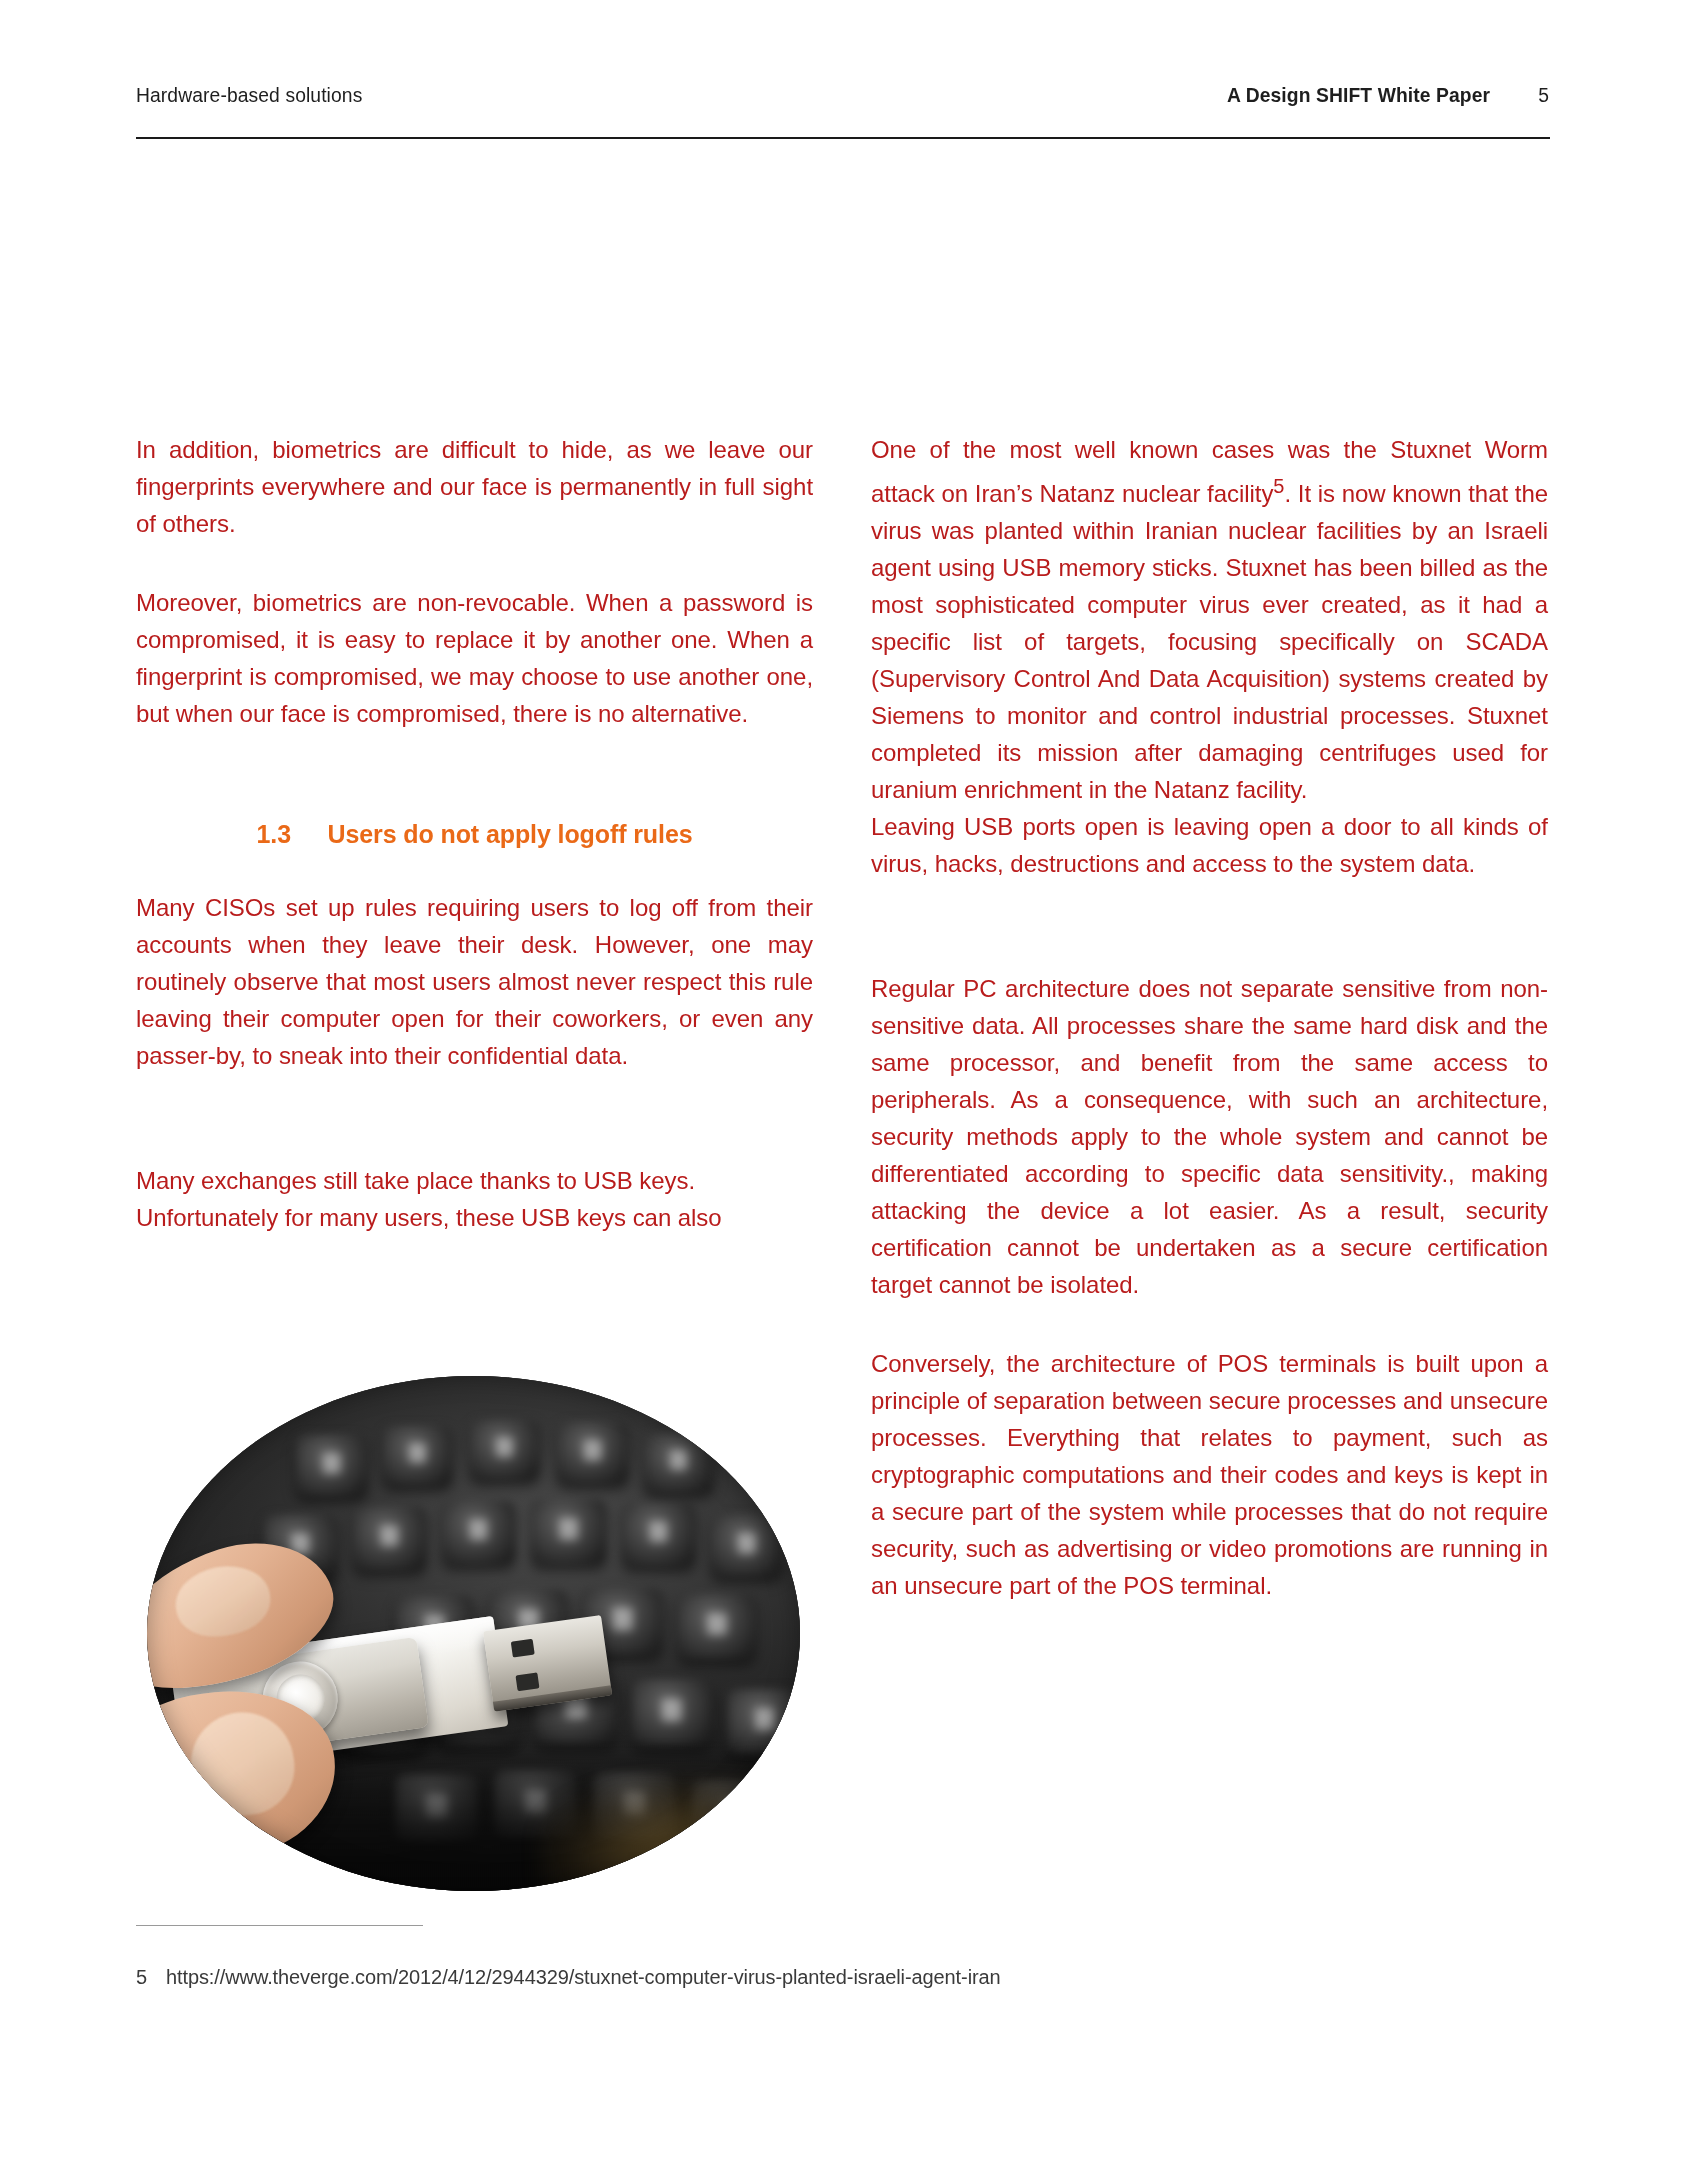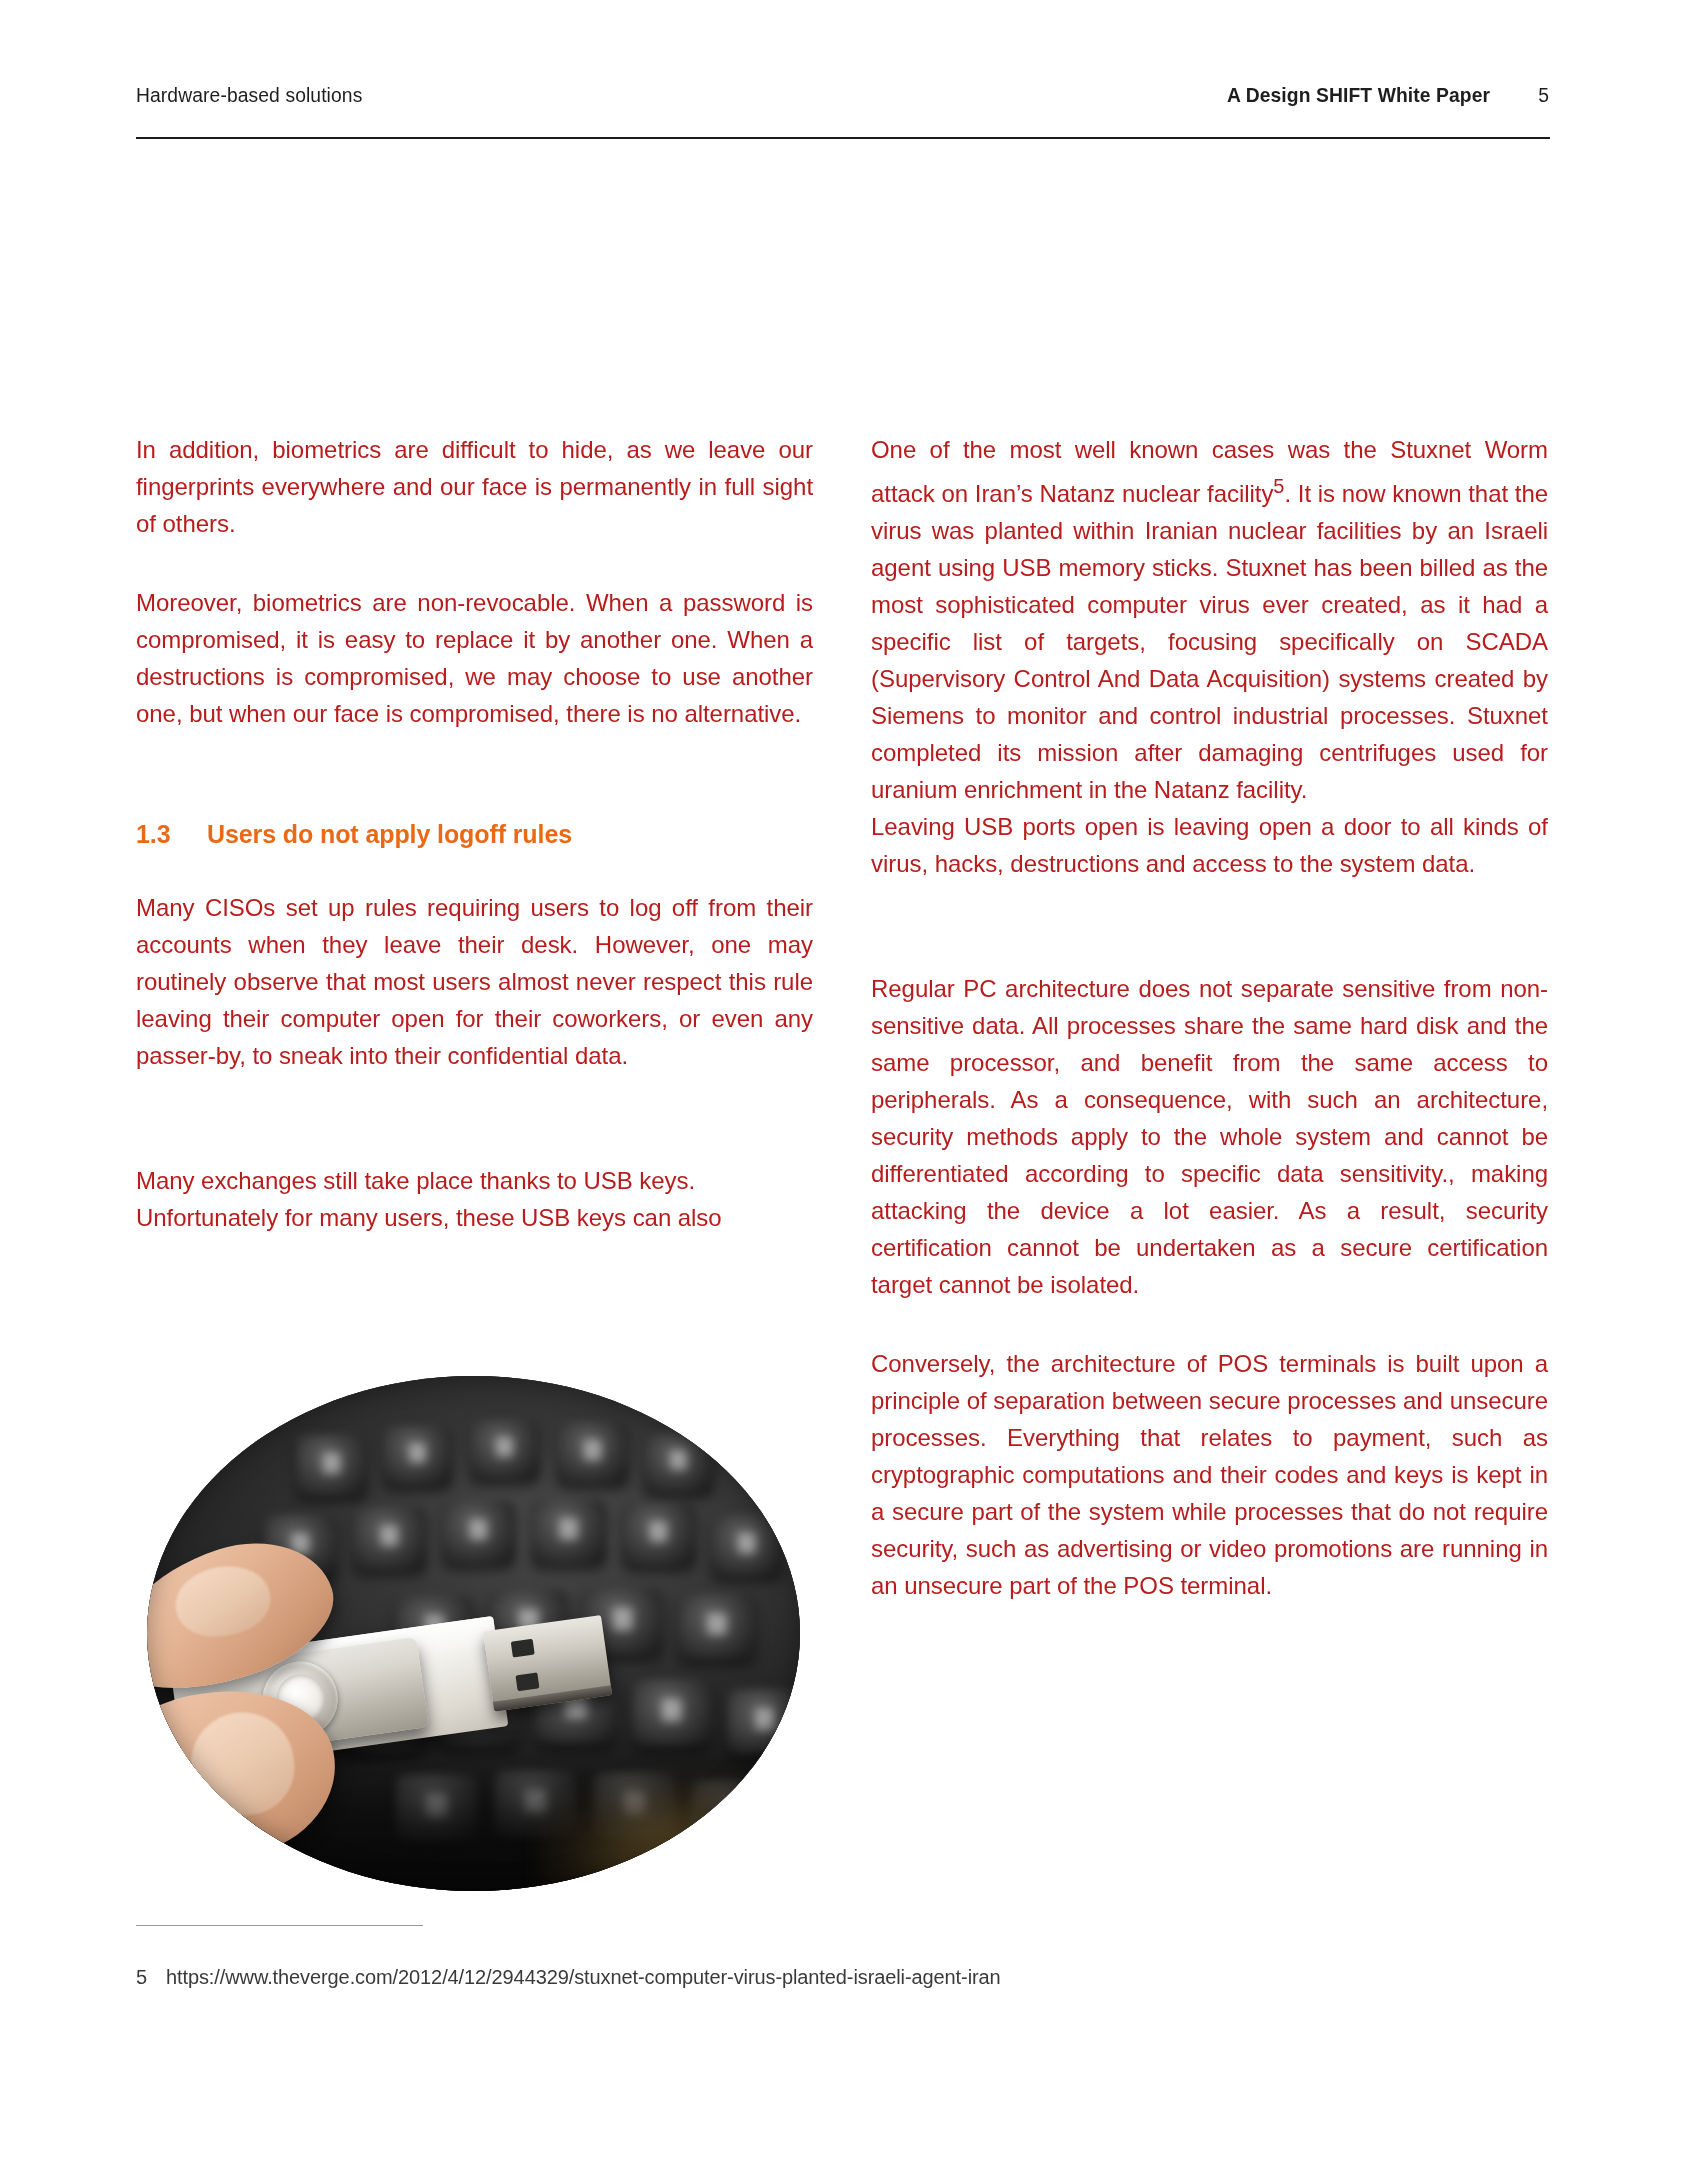--- a/index.html
+++ b/index.html
@@ -79,20 +79,21 @@
   
   .heading {
     margin: 0 0 40px 0;
     font-size: 25px;
     font-weight: bold;
     color: #ea6917;
     letter-spacing: -0.1px;
     display: flex;
     align-items: baseline;
     white-space: nowrap;
+    justify-content: center;
   }
   .heading .num {
     width: 71px;
     flex: 0 0 71px;
   }
   .heading .txt { }
 
   .sp-before-h { height: 46px; }
 
   
@@ -306,21 +307,21 @@
     <span class="rh-left">Hardware-based solutions</span>
     <span class="rh-right">
       <span class="rh-title">A Design SHIFT White Paper</span>
       <span class="rh-page">5</span>
     </span>
   </div>
   <div class="head-rule"></div>
 
   <div class="col col-left">
     <p class="body">In addition, biometrics are difficult to hide, as we leave our fingerprints everywhere and our face is permanently in full sight of others.</p>
-    <p class="body">Moreover, biometrics are non-revocable. When a password is compromised, it is easy to replace it by another one. When a destructions is compromised, we may choose to use another one, but when our face is compromised, there is no alternative.</p>
+    <p class="body">Moreover, biometrics are non-revocable. When a password is compromised, it is easy to replace it by another one. When a fingerprint is compromised, we may choose to use another one, but when our face is compromised, there is no alternative.</p>
 
     <div class="sp-before-h"></div>
     <div class="heading">
       <span class="num">1.3</span>
       <span class="txt">Users do not apply logoff rules</span>
     </div>
 
     <p class="body">Many CISOs set up rules requiring users to log off from their accounts when they leave their desk. However, one may routinely observe that most users almost never respect this rule leaving their computer open for their coworkers, or even any passer-by, to sneak into their confidential data.</p>
 
     <div class="sp-before-h"></div>

